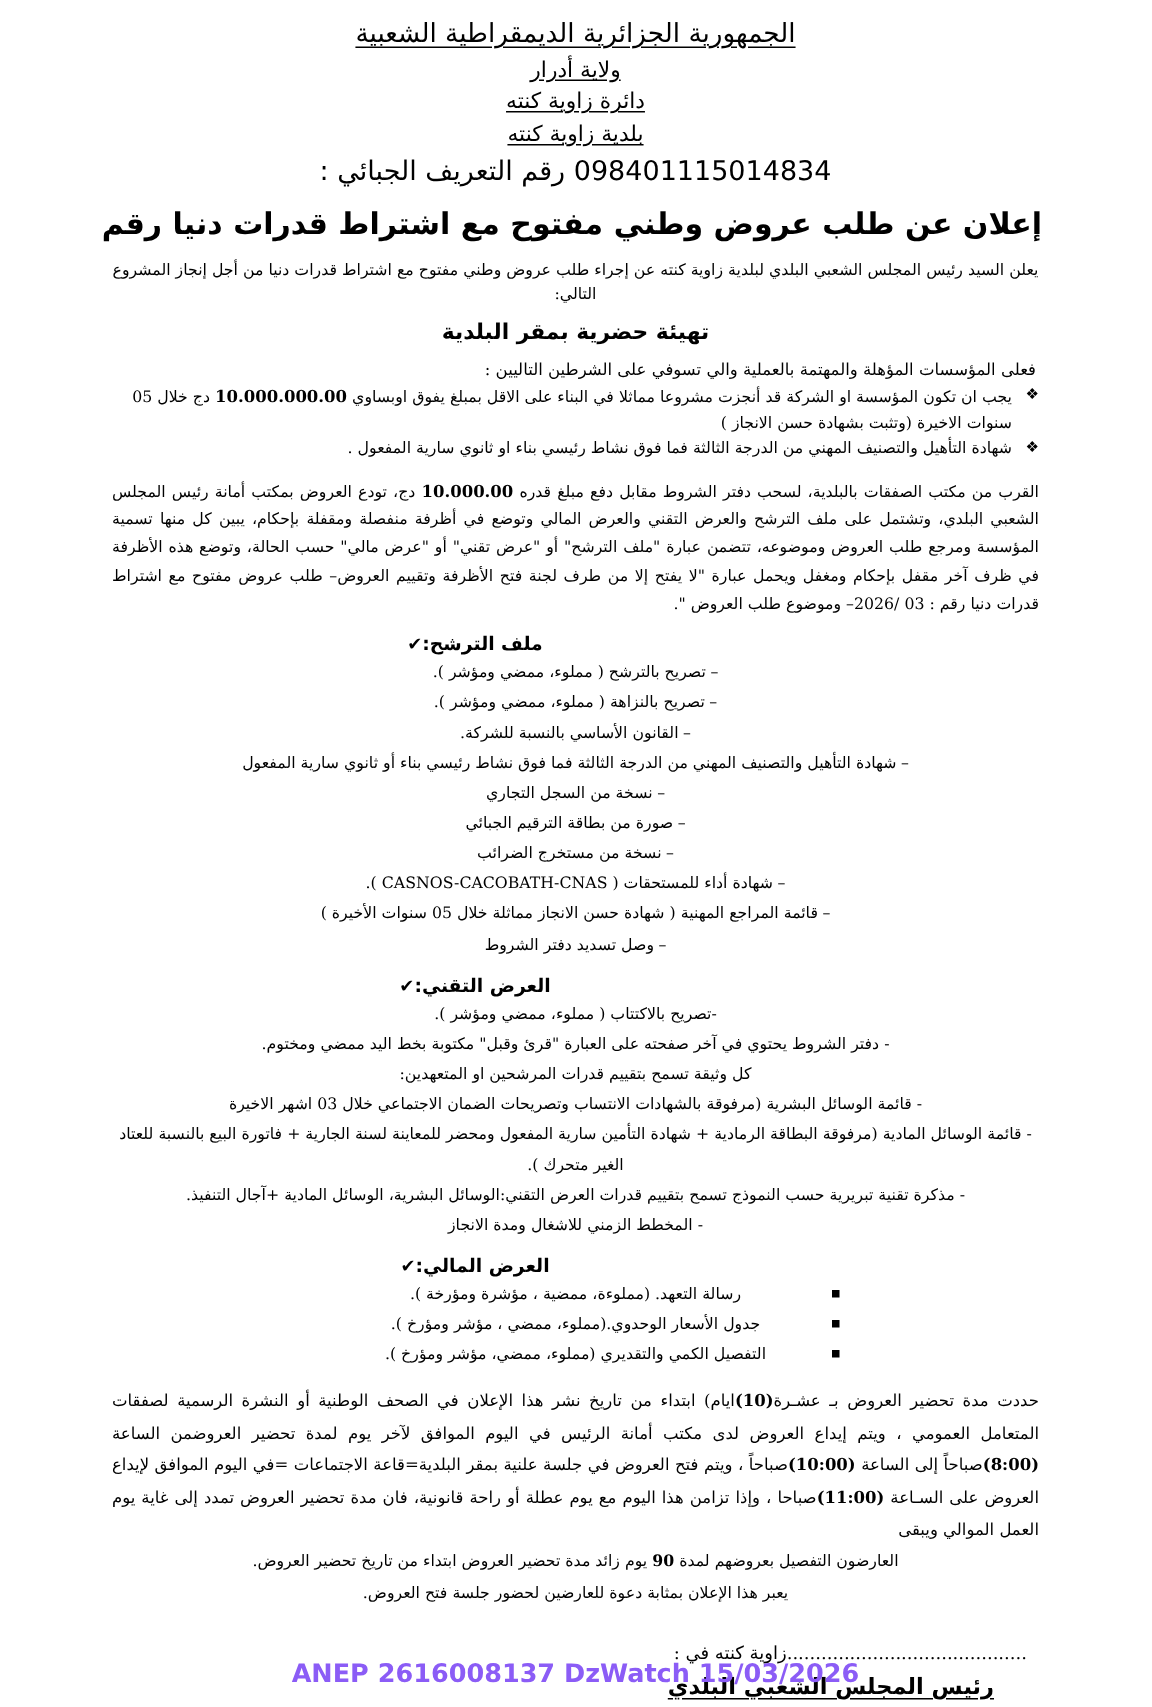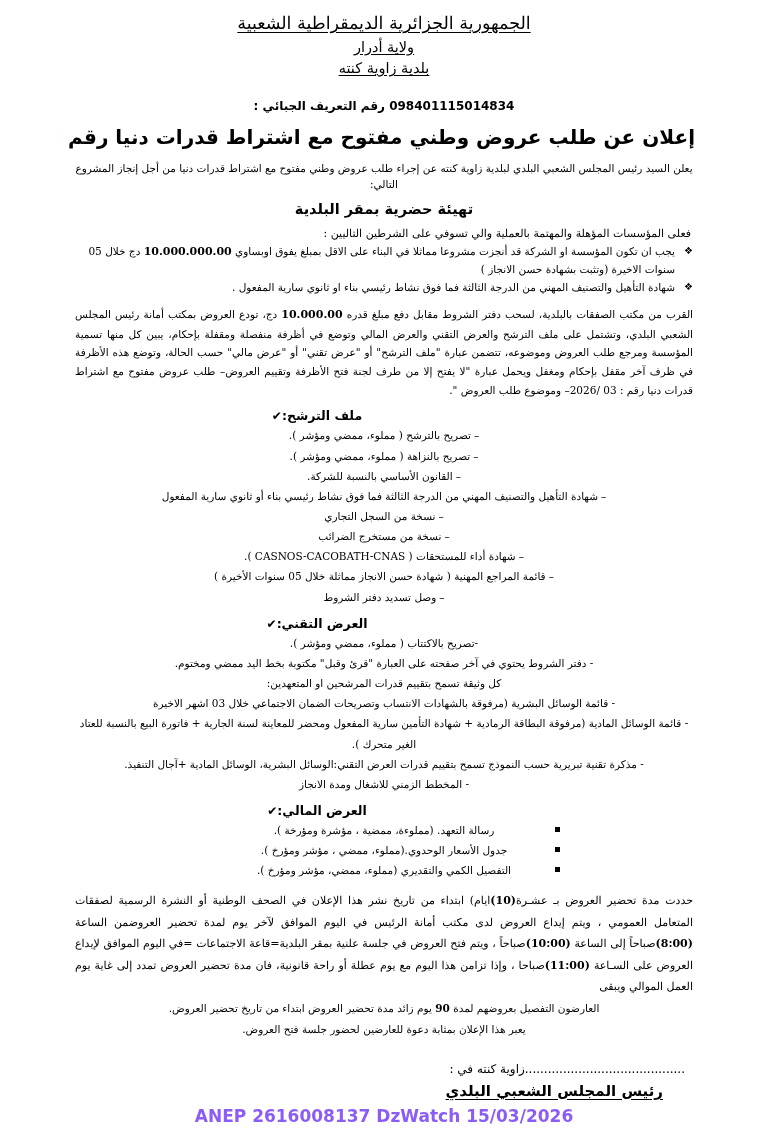--- a/index.html
+++ b/index.html
@@ -46,23 +46,23 @@
   .hdr-baladia {
     font-family: "DejaVu Serif", "Liberation Serif", serif;
     font-size: 14.5px;
     font-weight: 400;
     text-decoration: underline;
     text-underline-offset: 2px;
     margin-top: 2px;
   }
   .hdr-fiscal {
     font-family: "DejaVu Sans", "Liberation Sans", sans-serif;
-    font-size: 12px;
-    font-weight: 700;
-    margin-top: 20px;
+    font-size: 18px;
+    font-weight: 400;
+    margin-top: 4px;
     letter-spacing: 0px;
   }
   .hdr-fiscal .num {
     direction: ltr;
     unicode-bidi: embed;
   }
 
   
   .main-title {
     text-align: center;
@@ -263,20 +263,21 @@
   }
 </style>
 </head>
 <body>
 
 <div class="page">
 
   <div class="header">
     <span class="hdr-line hdr-republic">الجمهورية الجزائرية الديمقراطية الشعبية</span>
     <span class="hdr-line hdr-wilaya">ولاية أدرار</span>
+    <span class="hdr-line hdr-daira">دائرة زاوية كنته</span>
     <span class="hdr-line hdr-baladia">بلدية زاوية كنته</span>
     <div class="hdr-fiscal">
       <span class="num">098401115014834</span>
       <span>رقم التعريف الجبائي :</span>
     </div>
   </div>
 
   <div class="main-title">إعلان عن طلب عروض وطني مفتوح مع اشتراط قدرات دنيا رقم : 03  /2026</div>
 
   <div class="intro">يعلن السيد رئيس المجلس الشعبي البلدي لبلدية زاوية كنته عن إجراء طلب عروض وطني مفتوح مع اشتراط قدرات دنيا من أجل إنجاز المشروع التالي:</div>
@@ -302,20 +303,21 @@
 
   <div class="sect-head">
     <span>ملف الترشح:</span><span class="chk">✔</span>
   </div>
   <ul class="req-list">
     <li><span class="dash">–</span><span>تصريح بالترشح ( مملوء، ممضي ومؤشر ).</span></li>
     <li><span class="dash">–</span><span>تصريح بالنزاهة ( مملوء، ممضي ومؤشر ).</span></li>
     <li><span class="dash">–</span><span>القانون الأساسي بالنسبة للشركة.</span></li>
     <li><span class="dash">–</span><span>شهادة التأهيل والتصنيف المهني من الدرجة الثالثة فما فوق نشاط رئيسي بناء أو ثانوي سارية المفعول</span></li>
     <li><span class="dash">–</span><span>نسخة من السجل التجاري</span></li>
+    <li><span class="dash">–</span><span>صورة من بطاقة الترقيم الجبائي</span></li>
     <li><span class="dash">–</span><span>نسخة من مستخرج الضرائب</span></li>
     <li><span class="dash">–</span><span>شهادة أداء للمستحقات ( CASNOS-CACOBATH-CNAS ).</span></li>
     <li><span class="dash">–</span><span>قائمة المراجع المهنية ( شهادة حسن الانجاز مماثلة خلال 05 سنوات الأخيرة )</span></li>
     <li><span class="dash">–</span><span>وصل تسديد دفتر الشروط</span></li>
   </ul>
 
   <div class="sect-head">
     <span>العرض التقني:</span><span class="chk">✔</span>
   </div>
   <ul class="req-list">

